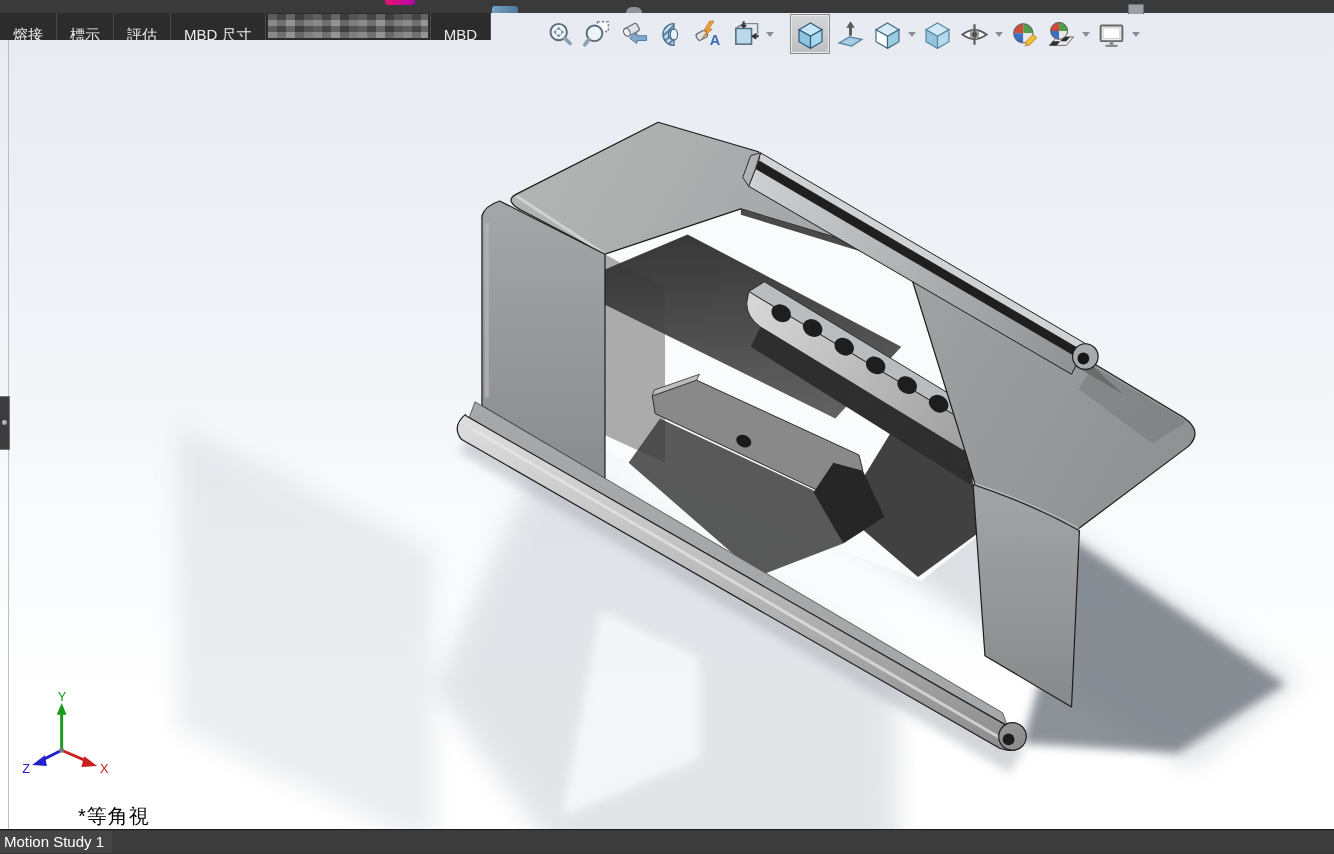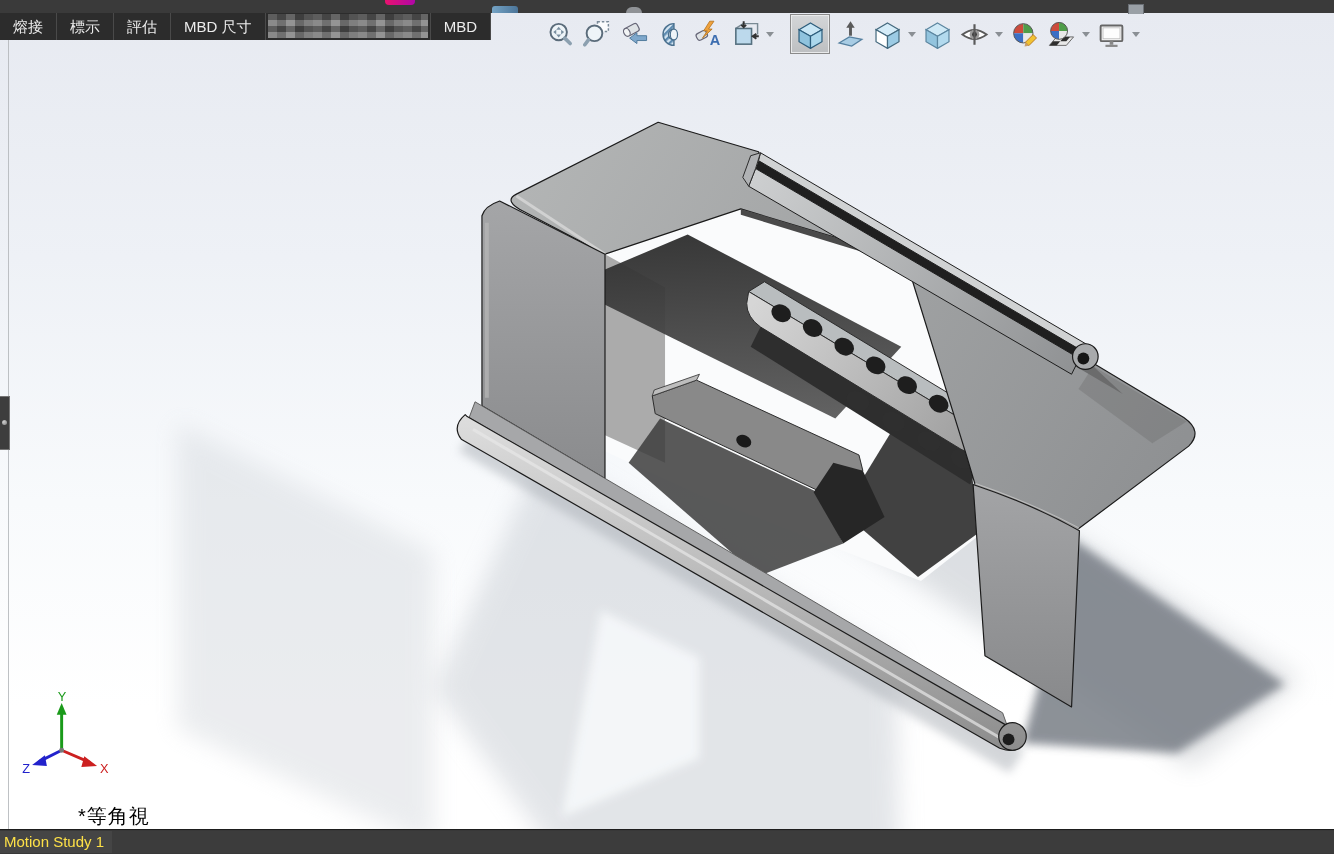--- a/index.html
+++ b/index.html
@@ -8,21 +8,21 @@
   
   .top-strip{position:absolute;left:0;top:0;width:1334px;height:13px;background:#3a3a3a;z-index:30;}
   .magenta-blob{position:absolute;left:385px;top:-4px;width:30px;height:9px;border-radius:0 0 4px 4px;
        background:linear-gradient(90deg,#e9126e,#b007a8);}
   .sliver-a{position:absolute;left:492px;top:6px;width:26px;height:7px;border-radius:3px 3px 0 0;
        background:linear-gradient(90deg,#7bafd4,#4d7ba3);opacity:.9;}
   .sliver-b{position:absolute;left:626px;top:7px;width:16px;height:6px;border-radius:8px 8px 0 0;background:#8f9296;}
   .sliver-c{position:absolute;left:1128px;top:4px;width:14px;height:9px;background:#9aa0a6;border:1px solid #6b7076;border-bottom:none;}
   
   .tab-bar{position:absolute;left:0;top:13px;width:491px;height:27px;background:#222;display:flex;z-index:25;}
-  .cmd-tab{background:#2c2c2c;color:#ececec;font-size:15px;line-height:27px;padding:0 13px;
+  .cmd-tab{background:#2c2c2c;color:#ececec;font-size:15px;line-height:27px;padding:8px 13px;
        border-right:1px solid #4a4a4a;white-space:nowrap;cursor:default;}
   .cmd-tab.redacted{padding:0;width:176px;position:relative;}
   .mosaic{position:absolute;inset:1px 2px 2px 2px;
        background:
         repeating-linear-gradient(0deg, rgba(255,255,255,.14) 0 6px, rgba(0,0,0,.22) 6px 12px),
         repeating-linear-gradient(90deg,#777 0 9px,#585858 9px 18px,#828282 18px 27px,#4f4f4f 27px 36px,#6a6a6a 36px 45px);}
   
   .viewport{position:absolute;left:0;top:13px;width:1334px;height:816px;
        background:linear-gradient(180deg,#e7eaf1 0%,#eef1f6 30%,#f8fafc 60%,#ffffff 85%);}
   .vp-left-line{position:absolute;left:8px;top:27px;width:1px;height:789px;background:#b3b6ba;opacity:.85;}
@@ -37,21 +37,21 @@
   .hud .tile{width:38px;height:38px;margin-left:12px;border:1px solid #8a8a8a;
        background:linear-gradient(180deg,#d4d6d8,#bdbfc1);box-shadow:inset 0 0 0 1px #e9eaeb;}
   .dd{width:10px;height:34px;display:flex;align-items:center;justify-content:center;cursor:default;}
   .dd i{display:block;width:0;height:0;border-left:4px solid transparent;border-right:4px solid transparent;border-top:5px solid #8a8f94;}
   
   .view-label{position:absolute;left:42px;top:790px;color:#000;font-size:20px;letter-spacing:1px;margin-left:36px;}
   
   .motion-bar{position:absolute;left:0;top:829px;width:1334px;height:25px;background:#383838;
        border-top:1px solid #1d1d1d;z-index:30;}
   .motion-tab{position:absolute;left:0;top:1px;width:110px;height:22px;background:#454545;
-       border-right:2px solid #1e1e1e;color:#fde047;font-size:15px;line-height:22px;padding-left:4px;}
+       border-right:2px solid #1e1e1e;color:#ffffff;font-size:15px;line-height:22px;padding-left:4px;}
   .motion-rest{position:absolute;left:112px;top:1px;right:0;height:22px;background:#3c3c3c;}
   svg text{font-family:"Liberation Sans","DejaVu Sans",sans-serif;}
 </style>
 </head>
 <body>
 
 <div class="top-strip">
   <div class="magenta-blob"></div>
   <div class="sliver-a"></div>
   <div class="sliver-b"></div>

